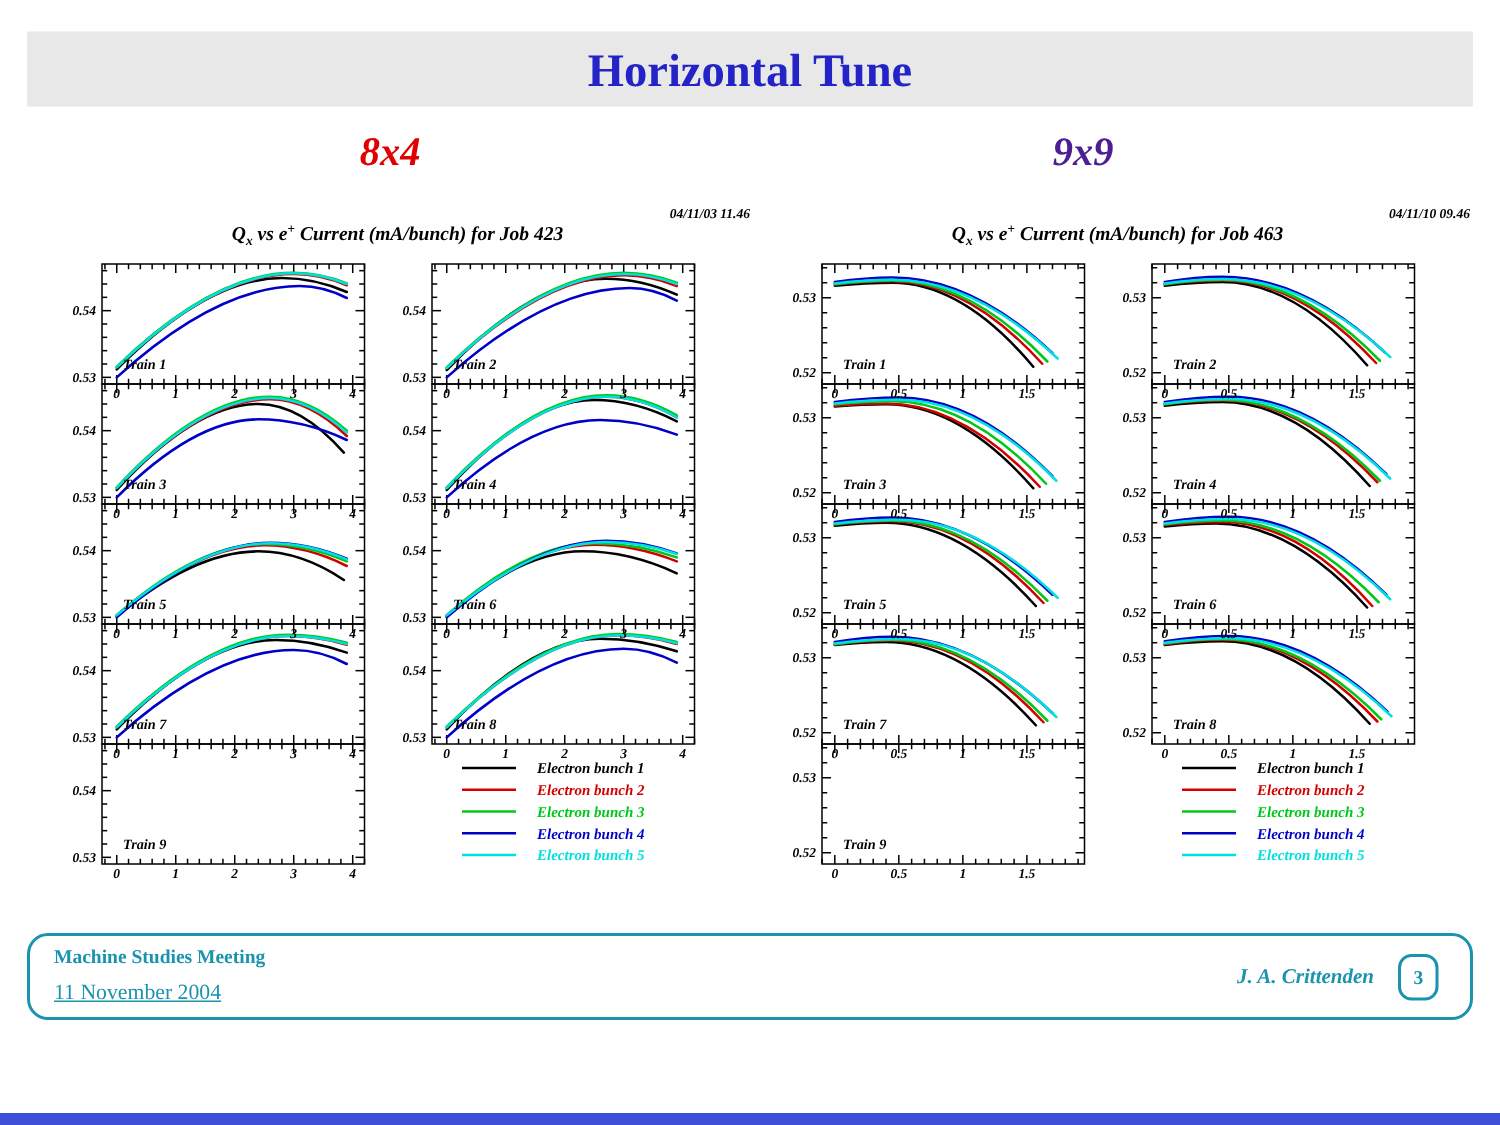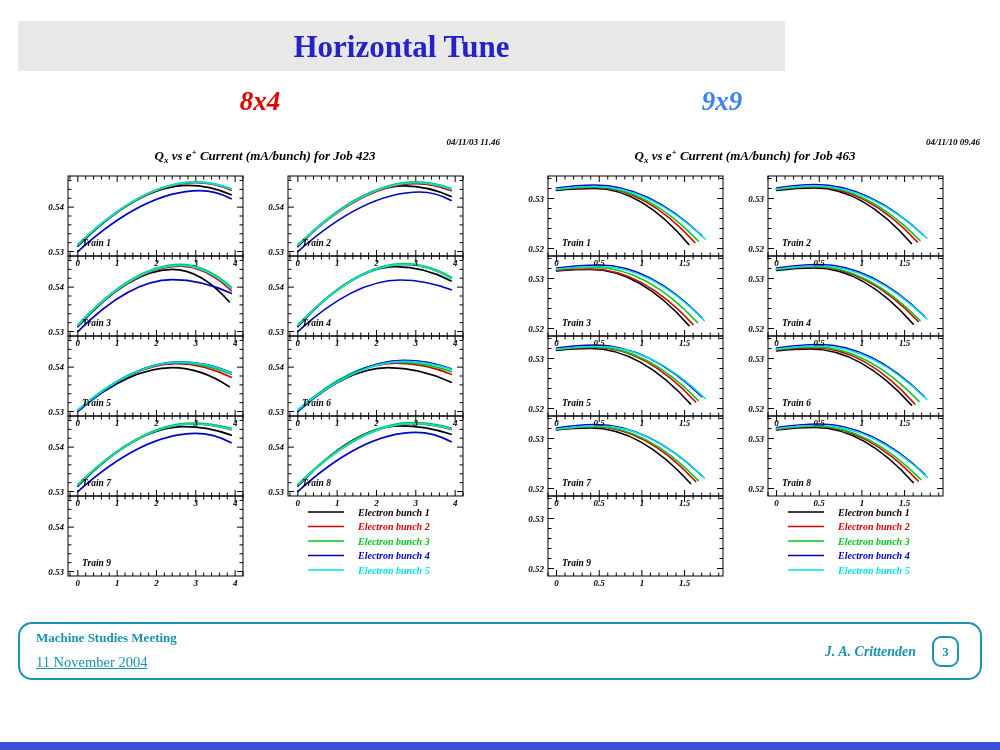--- a/index.html
+++ b/index.html
@@ -1,21 +1,21 @@
 <!DOCTYPE html>
 <html><head>
 <meta charset="utf-8">
 <style>
   html,body{margin:0;padding:0;}
   body{
     width:1000px;height:750px;position:relative;background:#ffffff;
     font-family:"Liberation Serif", serif; overflow:hidden;
   }
   .title-band{
-    position:absolute;left:18px;top:21px;width:767px;height:50px;
+    position:absolute;left:18px;top:21px;width:964px;height:50px;
     background:#e8e8e8;text-align:center;
   }
   .title-band h1{
     margin:0;line-height:52px;font-size:31px;font-weight:bold;
     font-family:"Liberation Serif",serif;
   }
   .section-label{
     position:absolute;top:86px;width:140px;text-align:center;
     font-size:27px;font-weight:bold;font-style:italic;
     font-family:"Liberation Serif",serif;
@@ -48,21 +48,21 @@
   }
 </style>
 </head>
 <body>
 
 <div class="title-band" style="background: rgb(232, 232, 232);">
   <h1 style="color: rgb(35, 35, 200);">Horizontal Tune</h1>
 </div>
 
 <div class="section-label" id="section-left" style="color: rgb(224, 0, 0);">8x4</div>
-<div class="section-label" id="section-right" style="color: #3b82f6;">9x9</div>
+<div class="section-label" id="section-right" style="color: #4c1d95;">9x9</div>
 
 <svg class="panel-svg" id="panel-0" viewBox="0 0 470 470">
     <text x="225" y="27" text-anchor="middle" style="font-family:&quot;Liberation Serif&quot;,serif;font-style:italic;font-weight:bold;font-size:13px" fill="#000"><tspan>Q</tspan><tspan dy="3" font-size="9">x</tspan><tspan dy="-3"> vs e</tspan><tspan dy="-5" font-size="9">+</tspan><tspan dy="5"> Current (mA/bunch) for Job 423</tspan></text>
     <text x="460" y="12" text-anchor="end" style="font-family:&quot;Liberation Serif&quot;,serif;font-style:italic;font-weight:bold;font-size:9px" fill="#000">04/11/03  11.46</text>
     <defs>
       <clipPath id="panel-0-clip0">
         <rect x="28" y="43" width="175" height="80"></rect>
       </clipPath>
       <clipPath id="panel-0-clip1">
         <rect x="248" y="43" width="175" height="80"></rect>

